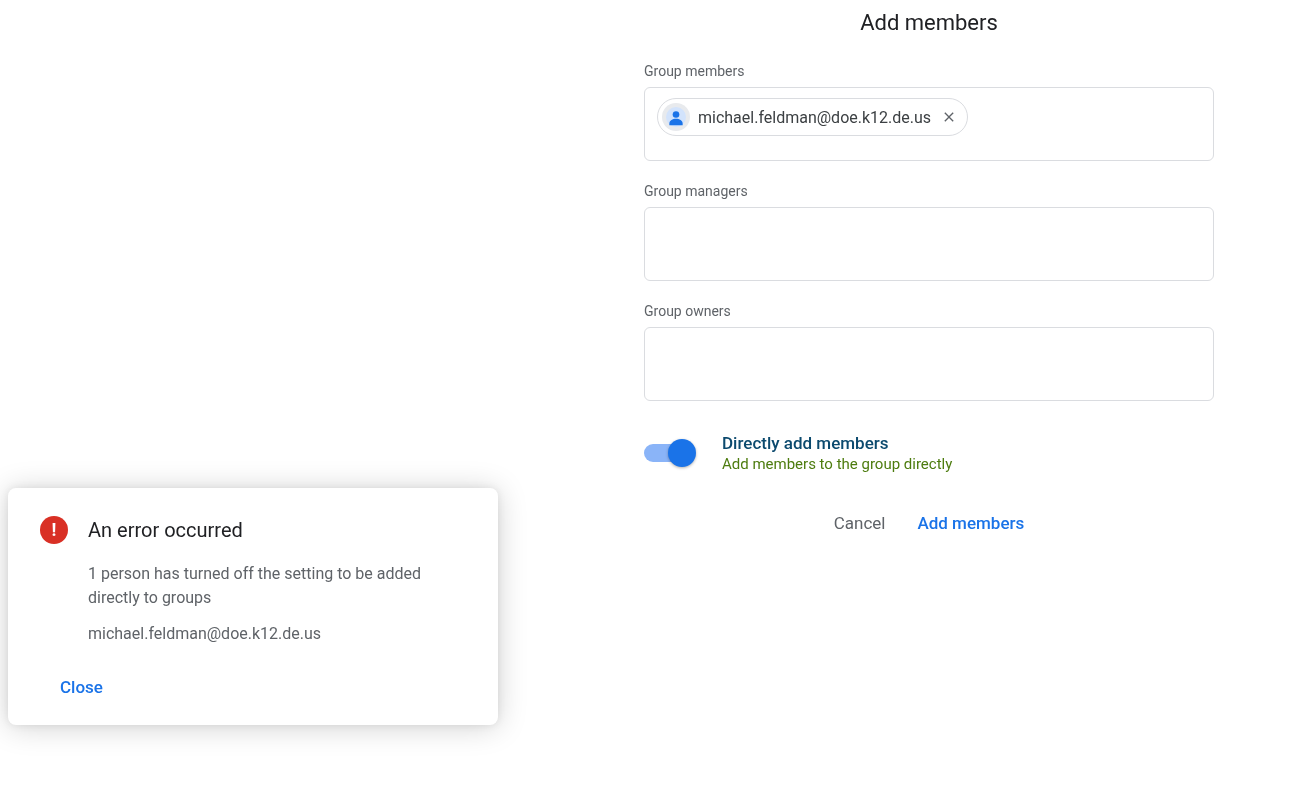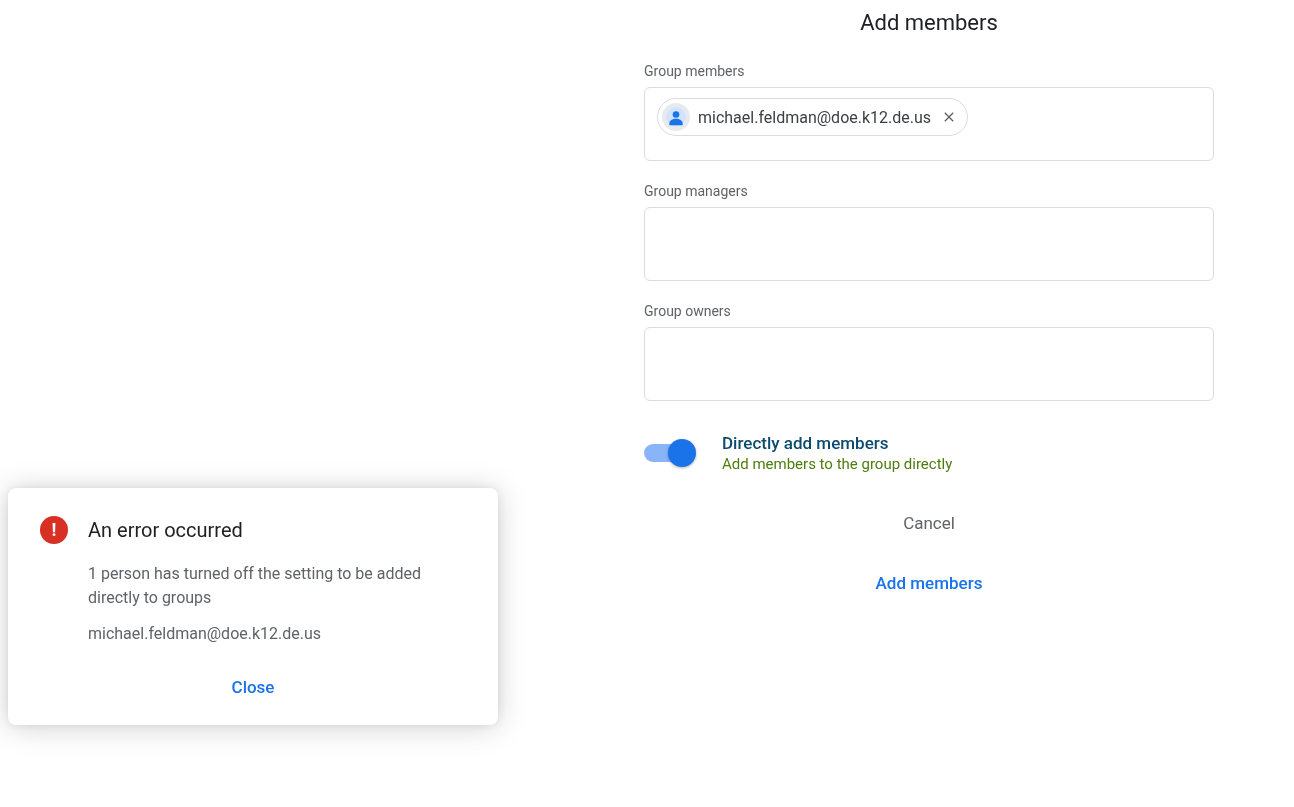--- a/index.html
+++ b/index.html
@@ -145,21 +145,20 @@
     }
     .toggle-label-desc {
       font-size: 15px;
       color: #4d7c0f;
     }
     .button-row {
       display: flex;
       justify-content: center;
       gap: 24px;
       align-items: center;
-      flex-direction: column;
     }
     .btn-text {
       font-size: 17px;
       color: #5f6368;
       background: none;
       border: none;
       cursor: pointer;
       padding: 8px 4px;
       font-family: inherit;
     }
@@ -217,21 +216,21 @@
       color: #5f6368;
       line-height: 1.5;
       margin-bottom: 14px;
     }
     .error-email {
       font-size: 16px;
       color: #5f6368;
     }
     .error-actions {
       display: flex;
-      justify-content: center;
+      justify-content: flex-start;
       margin-top: 28px;
     }
     .error-close-btn {
       font-size: 17px;
       color: #1a73e8;
       background: none;
       border: none;
       cursor: pointer;
       font-family: inherit;
       font-weight: 500;

